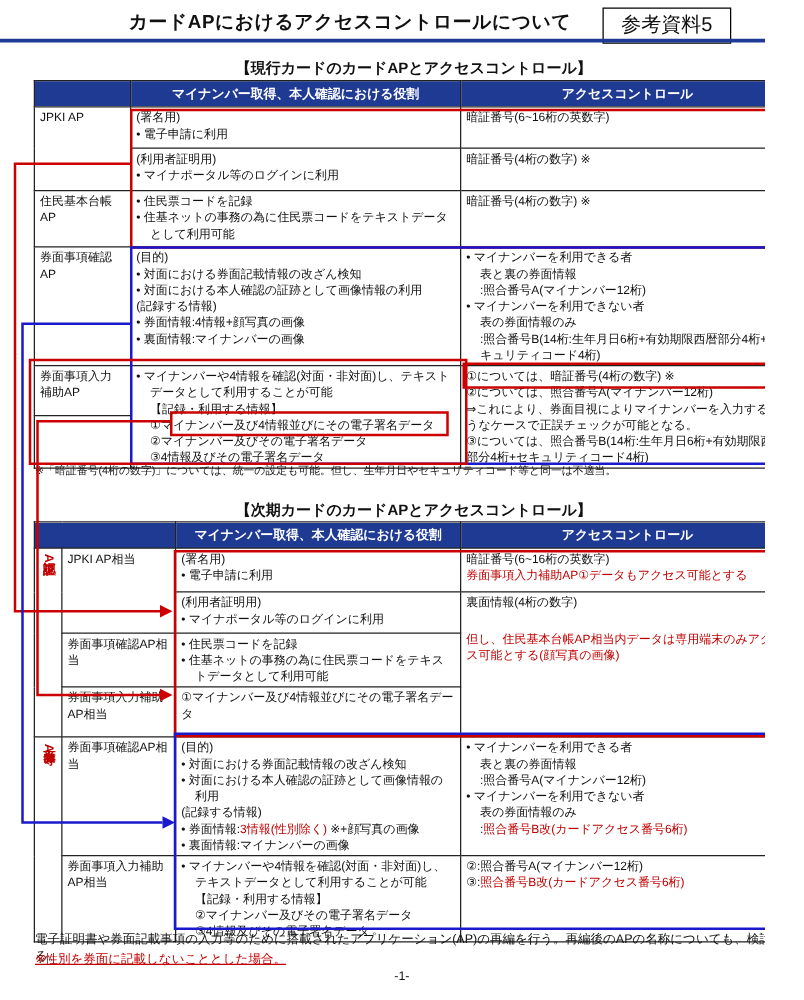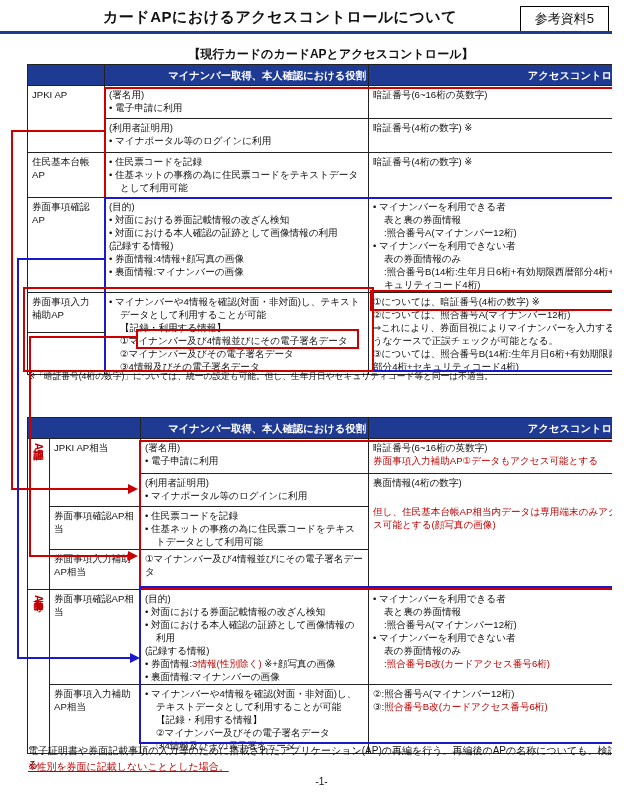--- a/index.html
+++ b/index.html
@@ -1,34 +1,34 @@
 <!DOCTYPE html>
 <html><head>
 <meta charset="utf-8">
 <style>
   html,body{margin:0;padding:0;background:#fff;}
   body{font-family:"Liberation Sans","DejaVu Sans",sans-serif;color:#111;}
   .page{position:relative;width:612px;height:800px;background:#fff;overflow:hidden;}
   .doc-title{position:absolute;top:8px;left:60px;width:440px;text-align:center;
              font-size:15px;font-weight:bold;letter-spacing:.5px;}
-  .ref-box{position:absolute;top:6px;right:3px;border:1.6px solid #000;
-           padding:3px 14px;font-size:13px;}
+  .ref-box{position:absolute;top:6px;right:27px;border:1.6px solid #000;
+           padding:3px 14px;font-size:16px;}
   .title-rule{position:absolute;top:31px;left:0;width:643px;height:2.5px;background:#1f3a93;}
   .sec-title{position:absolute;left:27px;width:608px;text-align:center;
              font-size:12px;font-weight:bold;}
   .t1-title{top:46px;}
   .t2-title{top:400px;}
   table.tbl{position:absolute;left:27px;border-collapse:collapse;table-layout:fixed;
             width:608px;font-size:9.6px;line-height:13px;}
   table.t1{top:64px;}
   table.t2{top:417px;}
   .tbl td,.tbl th{border:1px solid #222;vertical-align:top;padding:2px 5px 1px 4px;
                   overflow:hidden;}
   .tbl th{background:#1f3a93;color:#fff;font-size:10.3px;font-weight:bold;
-          text-align:right;vertical-align:middle;padding:2px;}
+          text-align:center;vertical-align:middle;padding:2px;}
   .b{padding-left:11px;text-indent:-11px;}
   .ind{padding-left:11px;}
   .red{color:#c00000;}
   .group-cell{text-align:center;vertical-align:middle;padding:2px 1px;}
   .vlabel{writing-mode:vertical-rl;text-orientation:mixed;color:#c00000;
           font-weight:bold;font-size:10px;margin:0 auto;letter-spacing:1px;}
   .footnote{position:absolute;left:28px;top:371px;font-size:8.7px;color:#111;}
   .footer-1{position:absolute;left:28px;top:744px;width:600px;font-size:10px;}
   .footer-2{position:absolute;left:28px;top:760px;font-size:10px;color:#c00000;
             text-decoration:underline;}
@@ -126,20 +126,21 @@
         <div class="ln">②については、照合番号A(マイナンバー12桁)</div>
         <div class="ln">⇒これにより、券面目視によりマイナンバーを入力するようなケースで正誤チェックが可能となる。</div>
         <div class="ln">③については、照合番号B(14桁:生年月日6桁+有効期限西暦部分4桁+セキュリティコード4桁)</div>
       </td>
     </tr>
   </tbody>
     </table>
 
   <div class="footnote">※「暗証番号(4桁の数字)」については、統一の設定も可能。但し、生年月日やセキュリティコード等と同一は不適当。</div>
 
+  <div class="sec-title t2-title">【次期カードのカードAPとアクセスコントロール】</div>
 
   <table class="tbl t2">
     <colgroup>
         <col style="width:22px">
         <col style="width:91px">
         <col style="width:228px">
         <col style="width:267px">
       </colgroup>
     <tbody>
         <tr style="height:21px">

